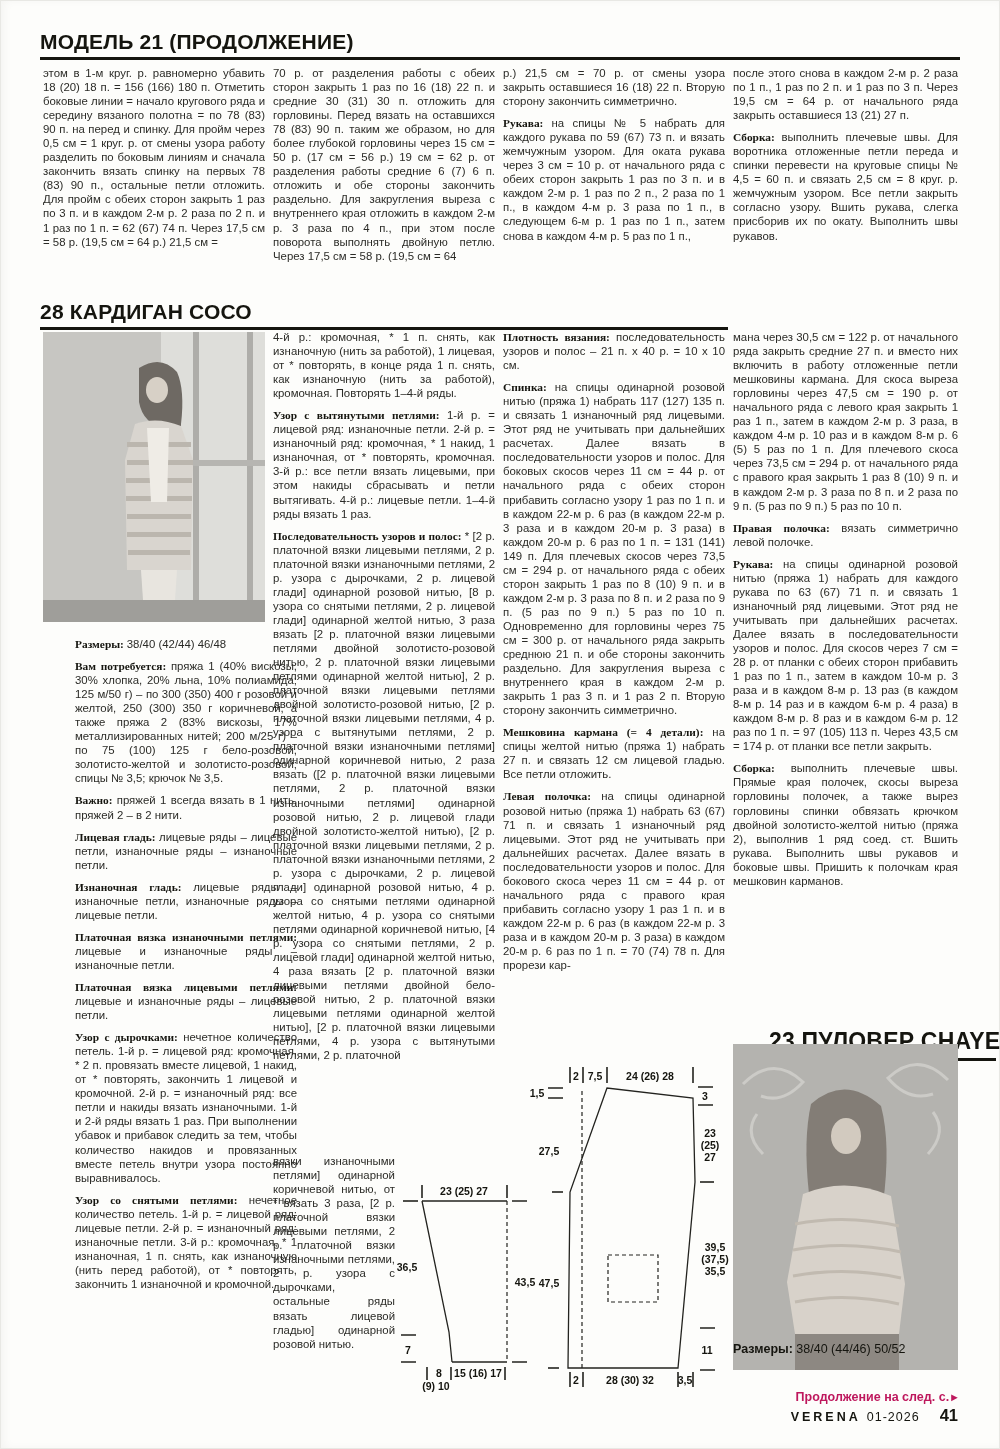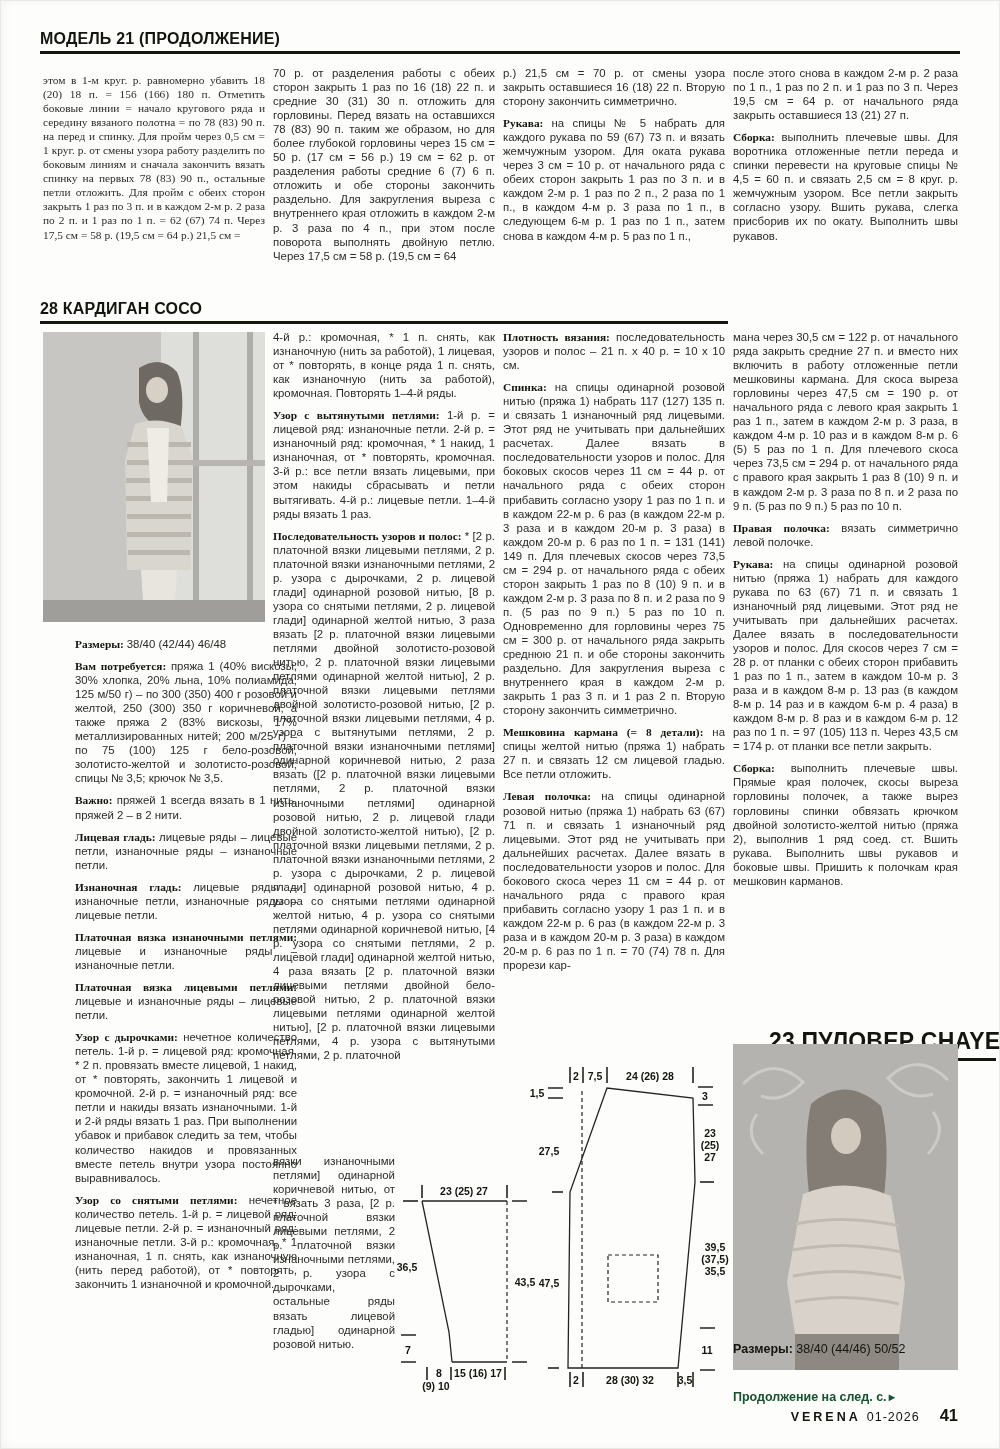--- a/index.html
+++ b/index.html
@@ -4,57 +4,57 @@
 <style>
   * { margin:0; padding:0; box-sizing:border-box; }
   html,body { background:#777; }
   .page {
     position:relative; width:1000px; height:1449px; margin:0 auto;
     background:#fdfdfb; color:#23231f; overflow:hidden;
     font-family:"Liberation Sans", sans-serif;
     box-shadow: inset 0 0 0 1px #e8e8e4, inset 4px 0 10px rgba(0,0,0,.04);
   }
   .sec-title {
-    position:absolute; font-weight:bold; font-size:16px; letter-spacing:.2px;
+    position:absolute; font-weight:bold; font-size:21px; letter-spacing:.2px;
     color:#15150f; border-bottom:3px solid #15150f; padding-bottom:3px;
     white-space:nowrap;
   }
   .col {
     position:absolute; font-size:11.4px; line-height:14.05px;
     text-align:justify; color:#2b2b27; overflow:hidden;
   }
   .col p { margin:0 0 8px; }
   .col b { color:#15150f;font-family:Liberation Serif, serif; }
   .photo { position:absolute; overflow:hidden; background:#c9c8c4; }
   .photo svg { display:block; }
   .diagram { position:absolute; }
   .diagram text { font-size:10.5px; font-weight:bold; fill:#15150f; font-family:"Liberation Sans",sans-serif; }
   .diagram .ln { stroke:#23231f; stroke-width:1.3; fill:none; }
   .diagram .dash { stroke:#23231f; stroke-width:1.2; fill:none; stroke-dasharray:4 3; }
   .diagram .tick { stroke:#23231f; stroke-width:1.6; fill:none; }
   .sizes-line { position:absolute; font-size:12.5px; color:#15150f; }
   .sizes-line b { font-weight:bold; }
-  .cont-line { position:absolute; font-size:12.5px; font-weight:bold; color:#14532d; }
+  .cont-line { position:absolute; font-size:12.5px; font-weight:bold; color:#be185d; text-align:right; }
   .cont-line .arr { font-size:11px; }
   .footer {
     position:absolute; left:560px; top:1406px; width:398px; text-align:right;
     color:#15150f; font-size:12.5px;
   }
   .footer .brand { font-weight:bold; letter-spacing:3px; }
   .footer .issue { letter-spacing:1px; margin-left:6px; }
   .footer .pageno { font-weight:bold; font-size:16.5px; margin-left:20px;text-align:center; }
 </style>
 </head>
 <body>
 
 <div class="page">
 
   <h1 class="sec-title" style="left:40px; top:30px; width:920px;">МОДЕЛЬ 21 (ПРОДОЛЖЕНИЕ)</h1>
 
-  <div class="col" style="left:43px; top:73px; width:222px; height:235px;font-family:Liberation Serif, serif;">
+  <div class="col" style="left:43px; top:66px; width:222px; height:235px;">
       <p>этом в 1-м круг. р. равномерно убавить 18 (20) 18 п. = 156 (166) 180 п. Отметить боковые линии = начало кругового ряда и середину вязаного полотна = по 78 (83) 90 п. на перед и спинку. Для пройм через 0,5 см = 1 круг. р. от смены узора работу разделить по боковым линиям и сначала закончить вязать спинку на первых 78 (83) 90 п., остальные петли отложить. Для пройм с обеих сторон закрыть 1 раз по 3 п. и в каждом 2-м р. 2 раза по 2 п. и 1 раз по 1 п. = 62 (67) 74 п. Через 17,5 см = 58 р. (19,5 см = 64 р.) 21,5 см =</p>
     </div>
   <div class="col" style="left:273px; top:66px; width:222px; height:235px;">
       <p>70 р. от разделения работы с обеих сторон закрыть 1 раз по 16 (18) 22 п. и средние 30 (31) 30 п. отложить для горловины. Перед вязать на оставшихся 78 (83) 90 п. таким же образом, но для более глубокой горловины через 15 см = 50 р. (17 см = 56 р.) 19 см = 62 р. от разделения работы средние 6 (7) 6 п. отложить и обе стороны закончить раздельно. Для закругления выреза с внутреннего края отложить в каждом 2-м р. 3 раза по 4 п., при этом после поворота выполнять двойную петлю. Через 17,5 см = 58 р. (19,5 см = 64</p>
     </div>
   <div class="col" style="left:503px; top:66px; width:222px; height:240px;">
       <p>р.) 21,5 см = 70 р. от смены узора закрыть оставшиеся 16 (18) 22 п. Вторую сторону закончить симметрично.</p>
       <p><b>Рукава: </b>на спицы № 5 набрать для каждого рукава по 59 (67) 73 п. и вязать жемчужным узором. Для оката рукава через 3 см = 10 р. от начального ряда с обеих сторон закрыть 1 раз по 3 п. и в каждом 2-м р. 1 раз по 2 п., 2 раза по 1 п., в каждом 4-м р. 3 раза по 1 п., в следующем 6-м р. 1 раз по 1 п., затем снова в каждом 4-м р. 5 раз по 1 п.,</p>
     </div>
   <div class="col" style="left:733px; top:66px; width:225px; height:260px;">
@@ -108,21 +108,21 @@
       <p><b>Узор с вытянутыми петлями: </b>1-й р. = лицевой ряд: изнаночные петли. 2-й р. = изнаночный ряд: кромочная, * 1 накид, 1 изнаночная, от * повторять, кромочная. 3-й р.: все петли вязать лицевыми, при этом накиды сбрасывать и петли вытягивать. 4-й р.: лицевые петли. 1–4-й ряды вязать 1 раз.</p>
       <p><b>Последовательность узоров и полос: </b>* [2 р. платочной вязки лицевыми петлями, 2 р. платочной вязки изнаночными петлями, 2 р. узора с дырочками, 2 р. лицевой глади] одинарной розовой нитью, [8 р. узора со снятыми петлями, 2 р. лицевой глади] одинарной желтой нитью, 3 раза вязать [2 р. платочной вязки лицевыми петлями двойной золотисто-розовой нитью, 2 р. платочной вязки лицевыми петлями одинарной желтой нитью], 2 р. платочной вязки лицевыми петлями двойной золотисто-розовой нитью, [2 р. платочной вязки лицевыми петлями, 4 р. узора с вытянутыми петлями, 2 р. платочной вязки изнаночными петлями] одинарной коричневой нитью, 2 раза вязать ([2 р. платочной вязки лицевыми петлями, 2 р. платочной вязки изнаночными петлями] одинарной розовой нитью, 2 р. лицевой глади двойной золотисто-желтой нитью), [2 р. платочной вязки лицевыми петлями, 2 р. платочной вязки изнаночными петлями, 2 р. узора с дырочками, 2 р. лицевой глади] одинарной розовой нитью, 4 р. узора со снятыми петлями одинарной желтой нитью, 4 р. узора со снятыми петлями одинарной коричневой нитью, [4 р. узора со снятыми петлями, 2 р. лицевой глади] одинарной желтой нитью, 4 раза вязать [2 р. платочной вязки лицевыми петлями двойной бело-розовой нитью, 2 р. платочной вязки лицевыми петлями одинарной желтой нитью], [2 р. платочной вязки лицевыми петлями, 4 р. узора с вытянутыми петлями, 2 р. платочной</p>
     </div>
   <div class="col" style="left:273px; top:1154px; width:122px; height:266px;">
       <p>вязки изнаночными петлями] одинарной коричневой нитью, от * вязать 3 раза, [2 р. платочной вязки лицевыми петлями, 2 р. платочной вязки изнаночными петлями, 2 р. узора с дырочками, остальные ряды вязать лицевой гладью] одинарной розовой нитью.</p>
     </div>
 
   <div class="col" style="left:503px; top:330px; width:222px; height:748px;">
       <p><b>Плотность вязания: </b>последовательность узоров и полос – 21 п. x 40 р. = 10 x 10 см.</p>
       <p><b>Спинка: </b>на спицы одинарной розовой нитью (пряжа 1) набрать 117 (127) 135 п. и связать 1 изнаночный ряд лицевыми. Этот ряд не учитывать при дальнейших расчетах. Далее вязать в последовательности узоров и полос. Для боковых скосов через 11 см = 44 р. от начального ряда с обеих сторон прибавить согласно узору 1 раз по 1 п. и в каждом 22-м р. 6 раз (в каждом 22-м р. 3 раза и в каждом 20-м р. 3 раза) в каждом 20-м р. 6 раз по 1 п. = 131 (141) 149 п. Для плечевых скосов через 73,5 см = 294 р. от начального ряда с обеих сторон закрыть 1 раз по 8 (10) 9 п. и в каждом 2-м р. 3 раза по 8 п. и 2 раза по 9 п. (5 раз по 9 п.) 5 раз по 10 п. Одновременно для горловины через 75 см = 300 р. от начального ряда закрыть среднюю 21 п. и обе стороны закончить раздельно. Для закругления выреза с внутреннего края в каждом 2-м р. закрыть 1 раз 3 п. и 1 раз 2 п. Вторую сторону закончить симметрично.</p>
-      <p><b>Мешковина кармана (= 8 детали): </b>на спицы желтой нитью (пряжа 1) набрать 27 п. и связать 12 см лицевой гладью. Все петли отложить.</p>
+      <p><b>Мешковина кармана (= 4 детали): </b>на спицы желтой нитью (пряжа 1) набрать 27 п. и связать 12 см лицевой гладью. Все петли отложить.</p>
       <p><b>Левая полочка: </b>на спицы одинарной розовой нитью (пряжа 1) набрать 63 (67) 71 п. и связать 1 изнаночный ряд лицевыми. Этот ряд не учитывать при дальнейших расчетах. Далее вязать в последовательности узоров и полос. Для бокового скоса через 11 см = 44 р. от начального ряда с правого края прибавить согласно узору 1 раз 1 п. и в каждом 22-м р. 6 раз (в каждом 22-м р. 3 раза и в каждом 20-м р. 3 раза) в каждом 20-м р. 6 раз по 1 п. = 70 (74) 78 п. Для прорези кар-</p>
     </div>
 
   <div class="col" style="left:733px; top:330px; width:225px; height:682px;">
       <p>мана через 30,5 см = 122 р. от начального ряда закрыть средние 27 п. и вместо них включить в работу отложенные петли мешковины кармана. Для скоса выреза горловины через 47,5 см = 190 р. от начального ряда с левого края закрыть 1 раз 1 п., затем в каждом 2-м р. 3 раза, в каждом 4-м р. 10 раз и в каждом 8-м р. 6 (5) 5 раз по 1 п. Для плечевого скоса через 73,5 см = 294 р. от начального ряда с правого края закрыть 1 раз 8 (10) 9 п. и в каждом 2-м р. 3 раза по 8 п. и 2 раза по 9 п. (5 раз по 9 п.) 5 раз по 10 п.</p>
       <p><b>Правая полочка: </b>вязать симметрично левой полочке.</p>
       <p><b>Рукава: </b>на спицы одинарной розовой нитью (пряжа 1) набрать для каждого рукава по 63 (67) 71 п. и связать 1 изнаночный ряд лицевыми. Этот ряд не учитывать при дальнейших расчетах. Далее вязать в последовательности узоров и полос. Для скосов через 7 см = 28 р. от планки с обеих сторон прибавить 1 раз по 1 п., затем в каждом 10-м р. 3 раза и в каждом 8-м р. 13 раз (в каждом 8-м р. 14 раз и в каждом 6-м р. 4 раза) в каждом 8-м р. 8 раз и в каждом 6-м р. 12 раз по 1 п. = 97 (105) 113 п. Через 43,5 см = 174 р. от планки все петли закрыть.</p>
       <p><b>Сборка: </b>выполнить плечевые швы. Прямые края полочек, скосы выреза горловины полочек, а также вырез горловины спинки обвязать крючком двойной золотисто-желтой нитью (пряжа 2), выполнив 1 ряд соед. ст. Вшить рукава. Выполнить швы рукавов и боковые швы. Пришить к полочкам края мешковин карманов.</p>
     </div>
 

